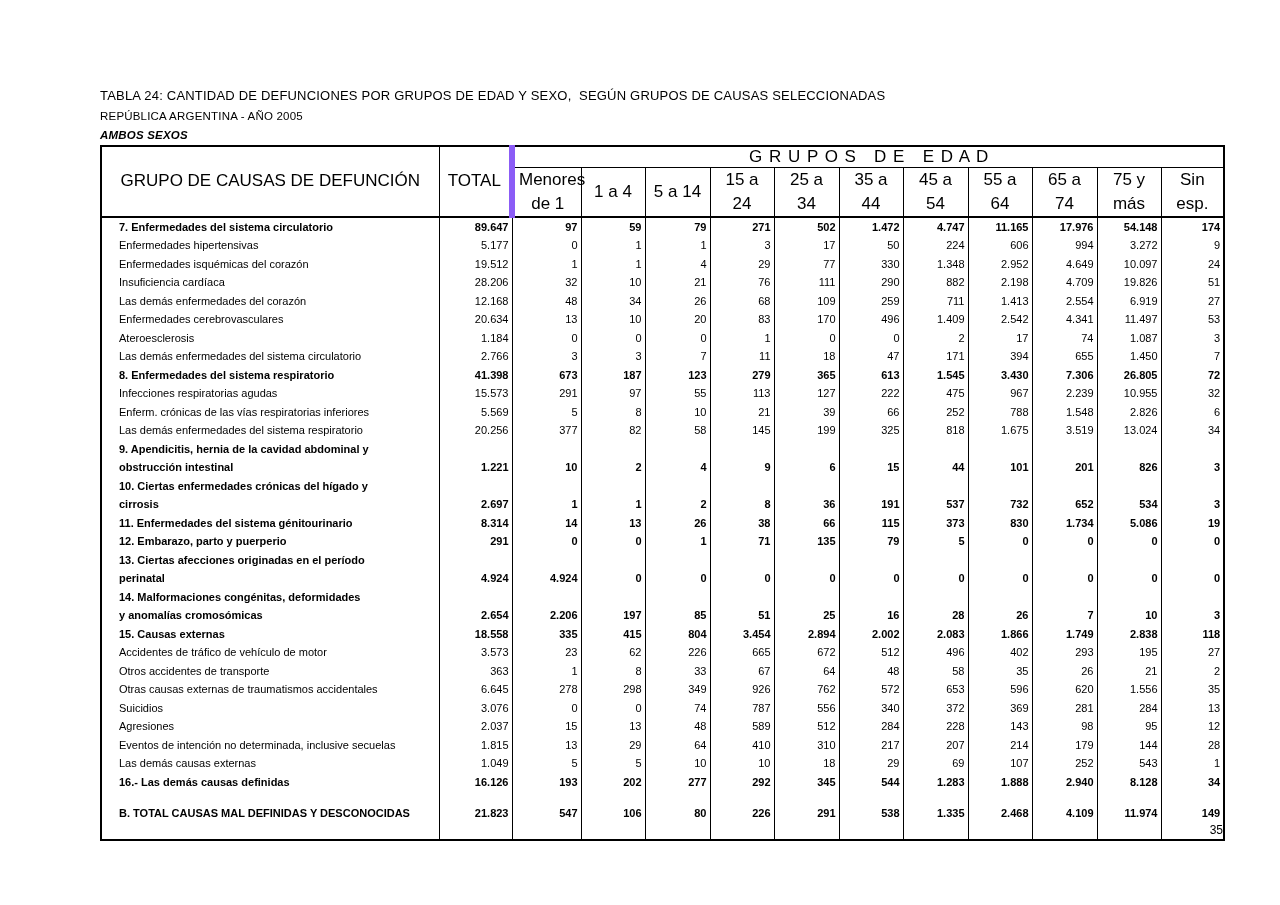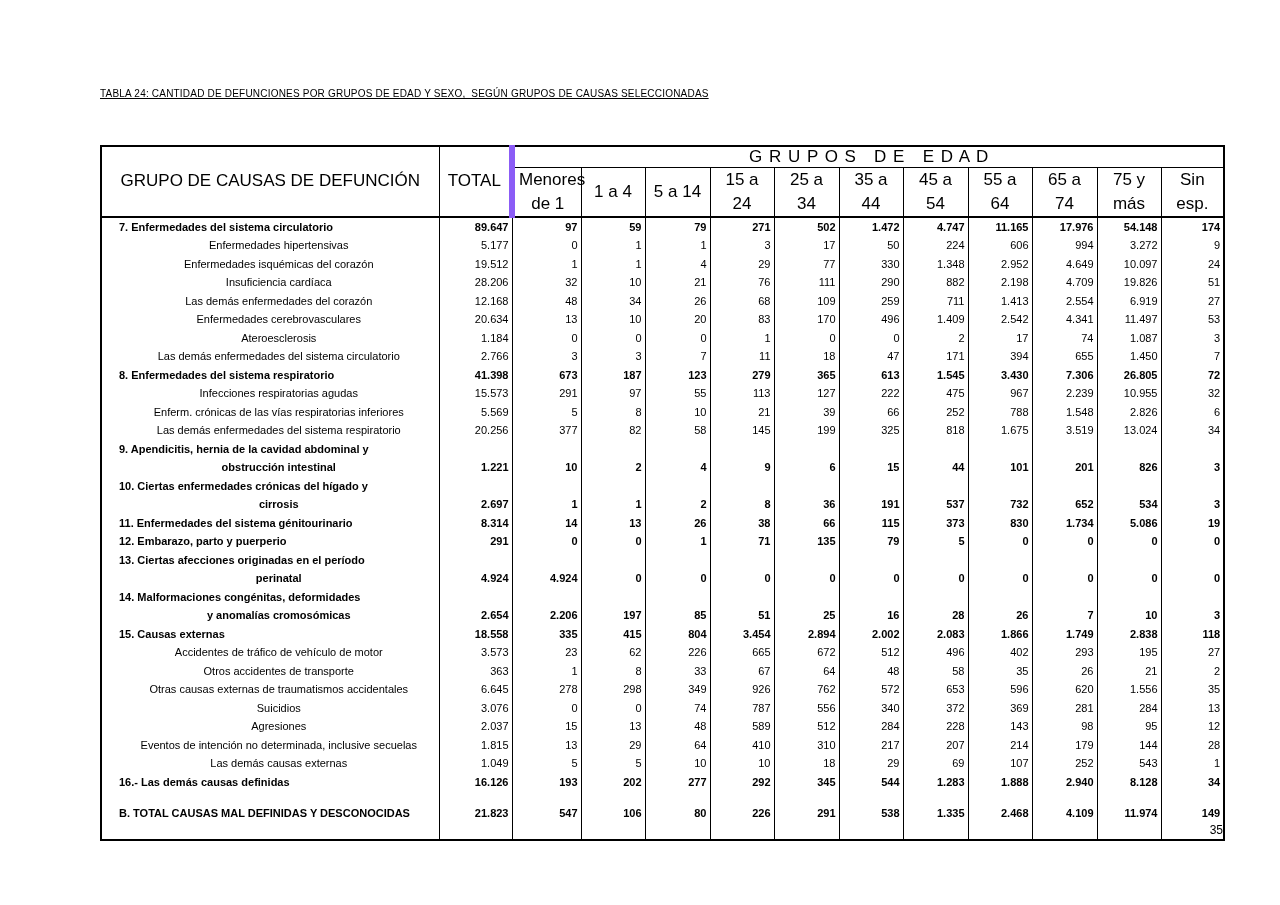--- a/index.html
+++ b/index.html
@@ -1,21 +1,21 @@
 <!DOCTYPE html>
 <html><head>
 <meta charset="utf-8">
 <style>
   html,body { margin:0; padding:0; background:#ffffff; }
   .page {
     position:relative; width:1280px; height:905px; background:#ffffff;
     font-family:"Liberation Sans", sans-serif; color:#000; overflow:hidden;
   }
   .titleblock { position:absolute; left:100px; top:88px; }
-  .t1 { font-size:10px; white-space:pre; letter-spacing:0.2px;text-decoration:underline; }
+  .t1 { font-size:13px; white-space:pre; letter-spacing:0.2px; }
   .t2 { font-size:11.5px; margin-top:7px; letter-spacing:0.2px; }
   .t3 { font-size:11.5px; margin-top:7px; font-weight:bold; font-style:italic; letter-spacing:0.2px; }
 
   table.mort {
     position:absolute; left:100px; top:145px; width:1123px;
     border-collapse:collapse; table-layout:fixed;
     border:2px solid #000;
     font-size:11px;
   }
   thead th { font-weight:normal; font-size:17px; padding:0; }
@@ -23,33 +23,35 @@
   th.total  { border-right:6px solid #8b5cf6; vertical-align:middle; text-align:center; }
   th.group  { border-bottom:1px solid #000; height:17px; text-align:center; white-space:pre; letter-spacing:1px; }
   tr.agerow { height:37px; }
   th.age-th { border-left:1px solid #000; text-align:center; vertical-align:middle; padding:0 4px; line-height:1.4; }
   th.age-th:first-child { border-left:none; }
   thead { border-bottom:2px solid #000; }
 
   tbody tr { height:18.5px; }
   tbody td { padding:0; line-height:18.5px; white-space:nowrap; overflow:hidden; }
   td.lbl { text-align:left; padding-left:17px; }
-  td.lbl.ind { padding-left:17px;text-align:center; }
+  td.lbl.ind { padding-left:17px; }
   td.num { text-align:right; padding-right:3px; border-left:1px solid #000; }
   .b { font-weight:bold; }
 
   .pageno { position:absolute; left:1196px; top:823px; width:27px; text-align:right; font-size:12px; }
 </style>
 </head>
 <body>
 
 <div class="page">
 
   <div class="titleblock">
     <div class="t1">TABLA 24: CANTIDAD DE DEFUNCIONES POR GRUPOS DE EDAD Y SEXO,  SEGÚN GRUPOS DE CAUSAS SELECCIONADAS</div>
+    <div class="t2">REPÚBLICA ARGENTINA - AÑO 2005</div>
+    <div class="t3">AMBOS SEXOS</div>
   </div>
 
   <table class="mort">
     <colgroup>
       <col style="width:338px">
         <col style="width:73px">
       <col style="width:69px">
         <col style="width:64px">
         <col style="width:65px">
         <col style="width:64px">

